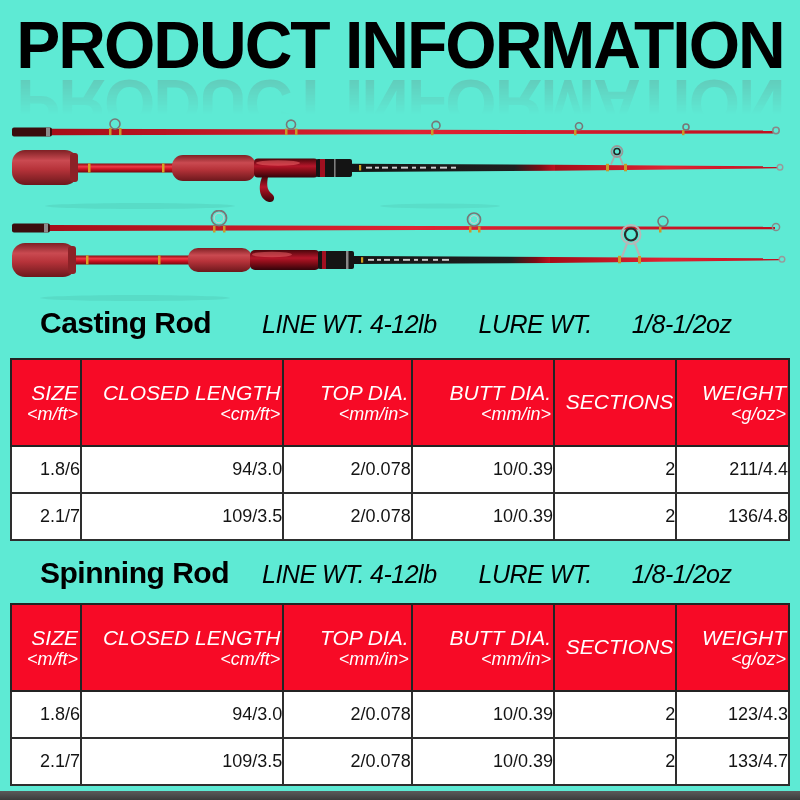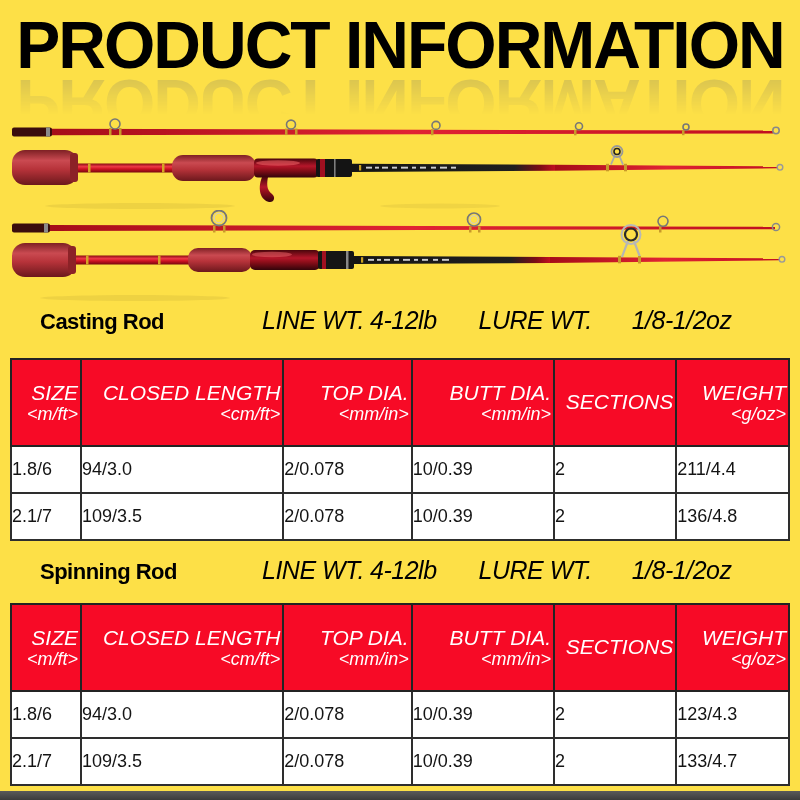--- a/index.html
+++ b/index.html
@@ -3,21 +3,21 @@
 <meta charset="utf-8">
 <style>
   :root{
     --header-red:#F70A26;
     --table-border:#232323;
     --bottom-bar:#3C3C3C;
   }
   *{margin:0;padding:0;box-sizing:border-box;}
   html,body{background:#fff;}
   body{font-family:"Liberation Sans",sans-serif;}
-  .page{position:relative;width:800px;height:800px;background:#fde047;overflow:hidden;}
+  .page{position:relative;width:800px;height:800px;background:#5eead4;overflow:hidden;}
 
   
   .title-wrap{position:absolute;top:14px;left:0;width:800px;text-align:center;}
   .page-title{
     font-size:66px;font-weight:bold;letter-spacing:-2px;line-height:0.95;
     color:#000;white-space:nowrap;
   }
   .page-title.reflection{
     transform:scaleY(-1);
     margin-top:-6px;
@@ -29,21 +29,21 @@
 
   
   .rod{position:absolute;left:10px;display:block;}
   .rod1{top:118px;width:780px;height:92px;}
   .rod2{top:210px;width:780px;height:94px;}
 
   
   .spec-line{position:absolute;left:40px;right:10px;display:flex;align-items:baseline;white-space:nowrap;color:#000;}
   .spec-line-casting{top:306px;}
   .spec-line-spinning{top:556px;}
-  .spec-name{font-size:22px;font-weight:bold;letter-spacing:-0.5px;width:222px;flex:0 0 auto;}
+  .spec-name{font-size:30px;font-weight:bold;letter-spacing:-0.5px;width:222px;flex:0 0 auto;}
   .spec-label{font-size:25px;font-style:italic;letter-spacing:-0.5px;}
   .spec-value{font-size:25px;font-style:italic;letter-spacing:-0.5px;}
   .ml22{margin-left:6px;} .ml42{margin-left:42px;} .ml32{margin-left:40px;}
 
   
   .spec-table{
     position:absolute;left:10px;width:780px;
     border-collapse:collapse;table-layout:fixed;
     border:2px solid var(--table-border);
   }
@@ -58,21 +58,21 @@
   .spec-table th{
     background:var(--header-red);
     color:#fff;font-style:italic;font-weight:normal;
     height:87px;text-align:right;vertical-align:middle;
     border:2px solid var(--table-border);
     padding:0 2px;
   }
   .spec-table th .h-main{display:block;font-size:21px;line-height:1.15;}
   .spec-table th .h-sub{display:block;font-size:18px;line-height:1.1;}
   .spec-table td{
-    height:47px;text-align:left;vertical-align:middle;
+    height:47px;text-align:right;vertical-align:middle;
     font-size:18px;color:#141414;
     border:2px solid #2e2e2e;background:#fff;
   }
 
   
   .bottom-bar{
     position:absolute;left:0;top:791px;width:800px;height:9px;
     background:linear-gradient(to bottom,#5a5a5a,var(--bottom-bar));
   }
 </style>

